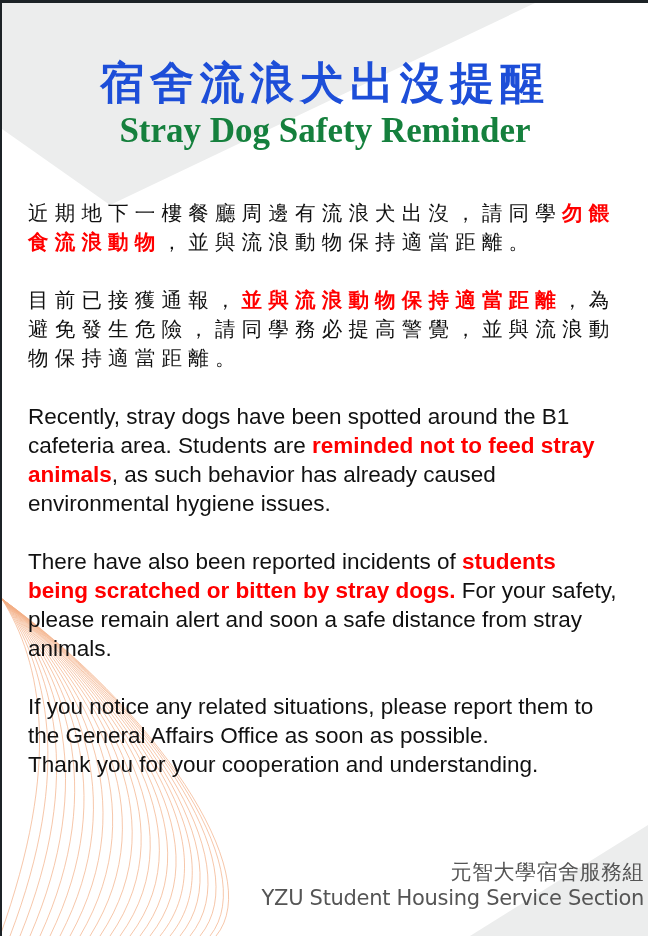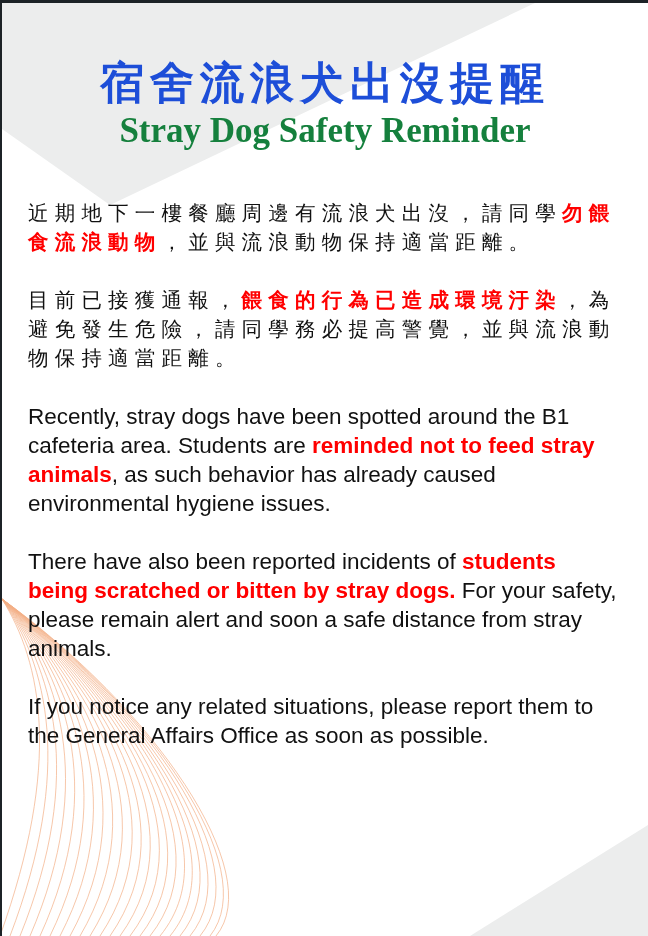--- a/index.html
+++ b/index.html
@@ -75,20 +75,24 @@
       <path d="M0,596 C145,702 262,865 208,933"></path>
       <path d="M0,596 C150,704 266,870 214,933"></path>
     </g>
   </svg>
 
   <div class="title-cn">宿舍流浪犬出沒提醒</div>
   <div class="title-en">Stray Dog Safety Reminder</div>
 
   <div class="body">
     <p class="p-cn"><span>近期地下一樓餐廳周邊有流浪犬出沒，請同學</span><span class="hl">勿餵食流浪動物</span><span>，並與流浪動物保持適當距離。</span></p>
-    <p class="p-cn"><span>目前已接獲通報，</span><span class="hl">餵食的行為已造成環境汙染</span><span>，為避免發生危險，請同學務必提高警覺，並與流浪動物保持適當距離。</span></p>
+    <p class="p-cn"><span>目前已接獲通報，</span><span class="hl">並與流浪動物保持適當距離</span><span>，為避免發生危險，請同學務必提高警覺，並與流浪動物保持適當距離。</span></p>
 
     <p class="p-en"><span>Recently, stray dogs have been spotted around the B1 cafeteria area. Students are </span><span class="hl">reminded not to feed stray animals</span><span>, as such behavior has already caused environmental hygiene issues.</span></p>
     <p class="p-en"><span>There have also been reported incidents of </span><span class="hl">students being scratched or bitten by stray dogs.</span><span> For your safety, please remain alert and soon a safe distance from stray animals.</span></p>
-    <p class="p-en tight"><span>If you notice any related situations, please report them to the General Affairs Office as soon as possible.</span><br></p>
+    <p class="p-en tight"><span>If you notice any related situations, please report them to the General Affairs Office as soon as possible.</span><br><span>Thank you for your cooperation and understanding.</span></p>
   </div>
 
+  <div class="footer">
+    <div class="cn">元智大學宿舍服務組</div>
+    <div class="en">YZU Student Housing Service Section</div>
+  </div>
 </div>
 
 </body></html>

